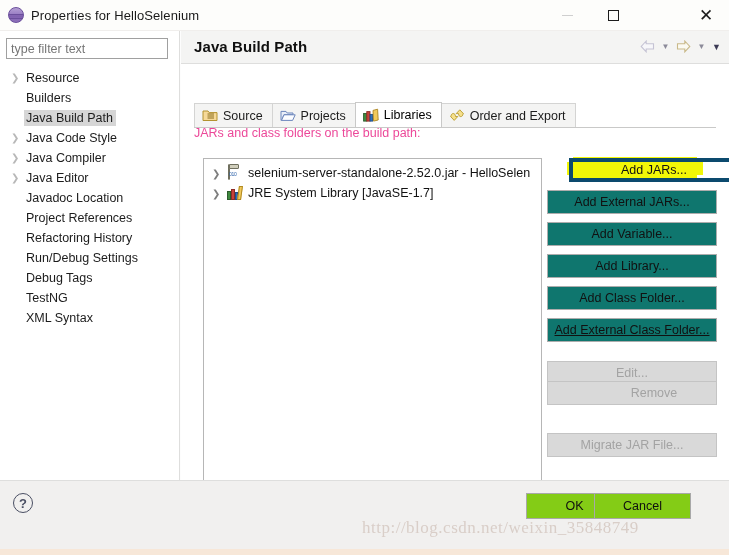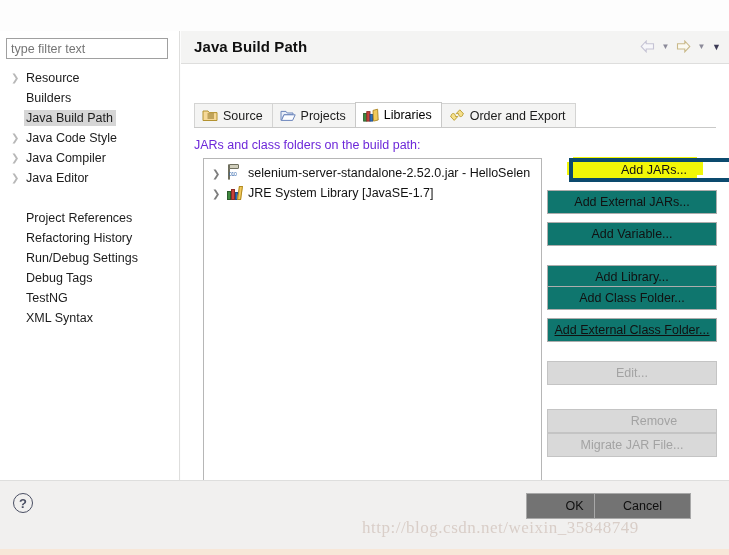--- a/index.html
+++ b/index.html
@@ -137,22 +137,22 @@
     border-color: #c9c9c8; position: relative; z-index: 3;
   }
   .tab-ico { width: 16px; height: 15px; margin-right: 5px; flex:none; position:relative; }
   #tabs-underline {
     position: absolute; left: 13px; top: 62px; width: 522px; height: 1px;
     background: #c9c9c8;
   }
 
   
   #list-label {
-    position: absolute; left: 13px; top: 73px;
-    font-size: 12.5px; color: #6d28d9;
+    position: absolute; left: 13px; top: 61px;
+    font-size: 12.5px; color: #ec4899;
   }
 
   
   #listbox {
     position: absolute; left: 22px; top: 93px;
     width: 339px; height: 348px;
     border: 1px solid #b6b6b6;
     background: #ffffff;
   }
   .l-row {
@@ -227,21 +227,21 @@
     border-top: 1px solid #dededd;
   }
   #help-icon {
     position: absolute; left: 13px; top: 12px;
     width: 20px; height: 20px; border: 1.4px solid #4a4f63;
     border-radius: 50%; display:flex; align-items:center; justify-content:center;
     font-size: 13px; color: #4a4f63; font-weight: bold;
   }
   .bbtn {
     position: absolute; top: 12px; width: 97px; height: 26px;
-    background: #737373; border: 1px solid #a8a8a8;
+    background: #84cc16; border: 1px solid #a8a8a8;
     font-family: "Liberation Sans", sans-serif;
     font-size: 12.5px; color: #0f0f0f;
     display:flex; align-items:center; justify-content:center;
   }
   #btn-ok { left: 526px; }
   #btn-cancel { left: 594px; }
   #bottom-strip {
     position: absolute; left: 0; top: 549px; width: 729px; height: 6px;
     background: #f7e7d8;
   }
@@ -253,20 +253,33 @@
     font-size: 17px; color: #d9cec8;
     letter-spacing: .5px; white-space: nowrap;
     z-index: 9; pointer-events: none;
   }
 </style>
 </head>
 <body>
 
 <div id="app">
 
+  <div id="titlebar">
+    <div id="title-icon"></div>
+    <div id="title-text">Properties for HelloSelenium</div>
+    <div class="wbtn" id="win-min">
+        <span class="g"></span>
+      </div>
+    <div class="wbtn" id="win-max">
+        <span class="g"></span>
+      </div>
+    <div class="wbtn" id="win-close">
+        <span class="g">✕</span>
+      </div>
+  </div>
 
   <div id="sidebar">
     <input id="filter-input" type="text" placeholder="type filter text" style="">
     <div id="tree">
         <div class="t-item">
           <span class="t-arrow">❯</span>
           <span class="t-label">Resource</span>
         </div>
         <div class="t-item">
           <span class="t-arrow empty">❯</span>
@@ -283,20 +296,21 @@
         <div class="t-item">
           <span class="t-arrow">❯</span>
           <span class="t-label">Java Compiler</span>
         </div>
         <div class="t-item">
           <span class="t-arrow">❯</span>
           <span class="t-label">Java Editor</span>
         </div>
         <div class="t-item">
           <span class="t-arrow empty">❯</span>
+          <span class="t-label">Javadoc Location</span>
         </div>
         <div class="t-item">
           <span class="t-arrow empty">❯</span>
           <span class="t-label">Project References</span>
         </div>
         <div class="t-item">
           <span class="t-arrow empty">❯</span>
           <span class="t-label">Refactoring History</span>
         </div>
         <div class="t-item">
@@ -404,33 +418,33 @@
             <span style="position: relative; z-index: 6;">Add JARs...</span>
           </div>
           <div style="position: absolute; left: 392px; top: 92px; width: 124px; height: 21px; background: rgb(242, 247, 7); z-index: 2;"></div>
           <div style="position: absolute; left: 386px; top: 97px; width: 136px; height: 13px; background: rgb(242, 247, 7); z-index: 2;"></div>
           <div class="rbtn" style="top: 125px;">
             <span>Add External JARs...</span>
           </div>
           <div class="rbtn" style="top: 157px;">
             <span>Add Variable...</span>
           </div>
-          <div class="rbtn" style="top: 200px;">
+          <div class="rbtn" style="top: 189px;">
             <span>Add Library...</span>
           </div>
           <div class="rbtn" style="top: 221px;">
             <span>Add Class Folder...</span>
           </div>
           <div class="rbtn" style="top: 253px; text-decoration: underline;">
             <span>Add External Class Folder...</span>
           </div>
           <div class="rbtn disabled" style="top: 296px;">
             <span>Edit...</span>
           </div>
-          <div class="rbtn disabled" style="top: 344px; padding-left: 44px;">
+          <div class="rbtn disabled" style="top: 316px; padding-left: 44px;">
             <span>Remove</span>
           </div>
           <div class="rbtn disabled" style="top: 368px;">
             <span>Migrate JAR File...</span>
           </div>
         </div>
 
     </div>
   </div>
 

